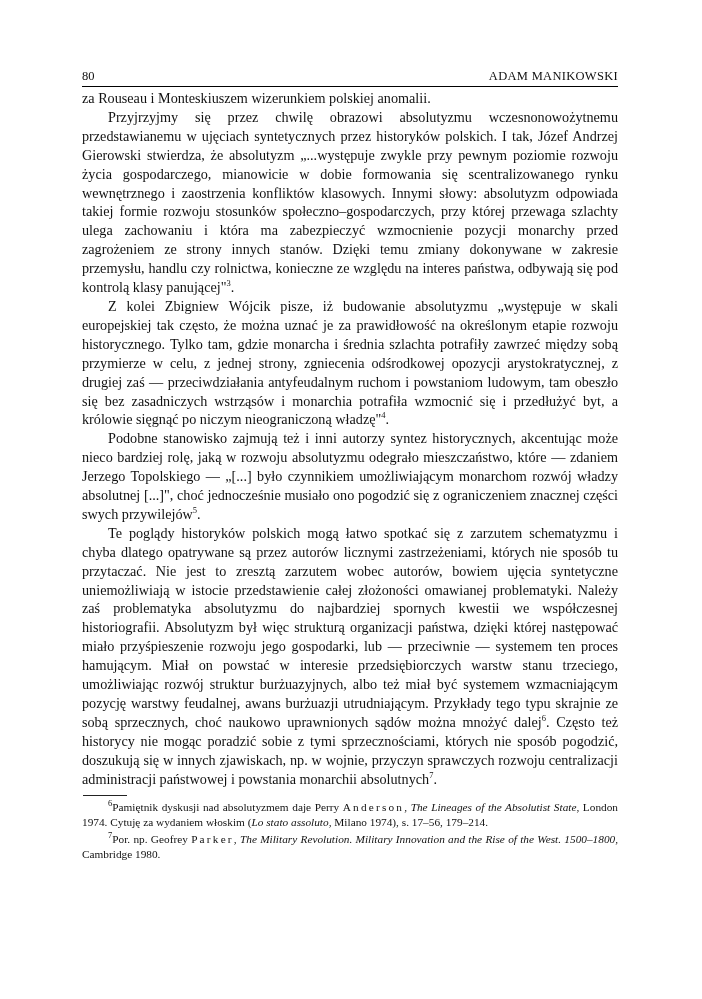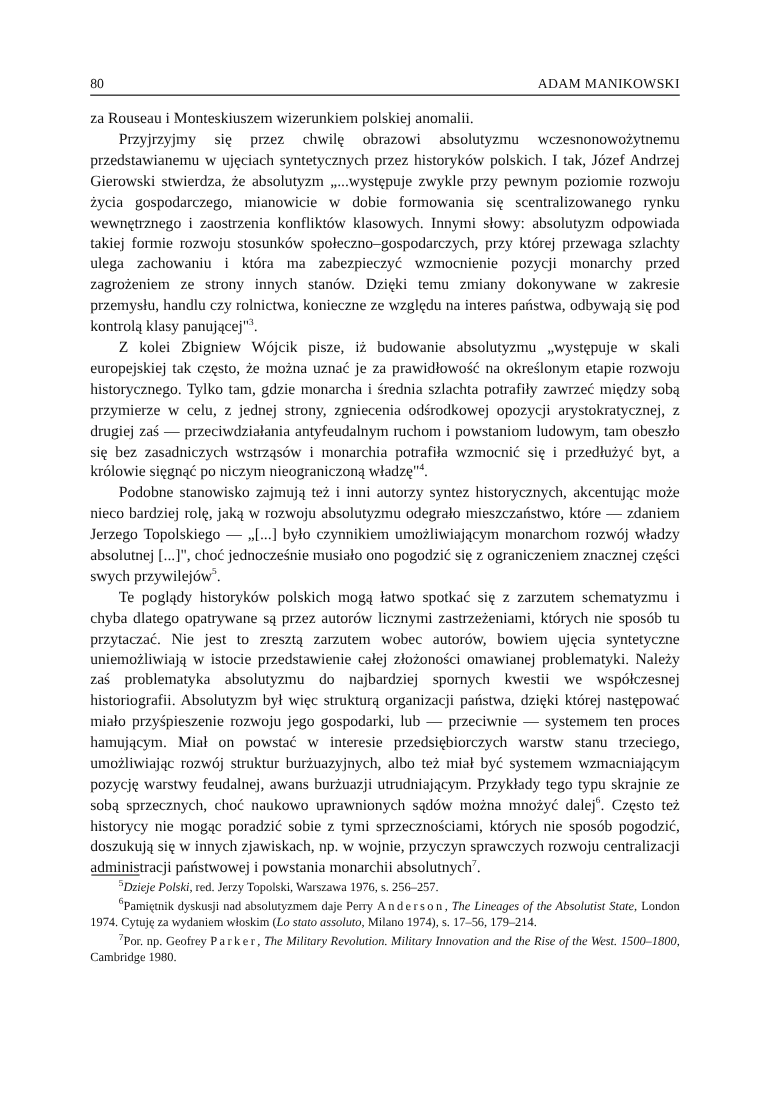--- a/index.html
+++ b/index.html
@@ -36,21 +36,21 @@
     }
     .running-head .author {
       position: absolute;
       left: 0;
       right: 0;
       top: 0;
       text-align: right;
       letter-spacing: 0.3px;
     }
     .body-text {
-      margin-top: 12px;
+      margin-top: 2px;
       font-size: 14.2px;
       line-height: 18.9px;
       text-align: justify;
       hyphens: manual;
     }
     .body-text p {
       margin: 0;
       text-indent: 0;
     }
     .body-text p.indent {
@@ -103,16 +103,15 @@
     <p class="indent"><span>Przyjrzyjmy się przez chwilę obrazowi absolutyzmu wczesnonowożytnemu przedstawianemu w ujęciach syntetycznych przez historyków polskich. I tak, Józef Andrzej Gierowski stwierdza, że absolutyzm „...występuje zwykle przy pewnym poziomie rozwoju życia gospodarczego, mianowicie w dobie formowania się scentralizowanego rynku wewnętrznego i zaostrzenia konfliktów klasowych. Innymi słowy: absolutyzm odpowiada takiej formie rozwoju stosunków społeczno–gospodarczych, przy której przewaga szlachty ulega zachowaniu i która ma zabezpieczyć wzmocnienie pozycji monarchy przed zagrożeniem ze strony innych stanów. Dzięki temu zmiany dokonywane w zakresie przemysłu, handlu czy rolnictwa, konieczne ze względu na interes państwa, odbywają się pod kontrolą klasy panującej"</span><sup>3</sup><span>.</span></p>
     <p class="indent"><span>Z kolei Zbigniew Wójcik pisze, iż budowanie absolutyzmu „występuje w skali europejskiej tak często, że można uznać je za prawidłowość na określonym etapie rozwoju historycznego. Tylko tam, gdzie monarcha i średnia szlachta potrafiły zawrzeć między sobą przymierze w celu, z jednej strony, zgniecenia odśrodkowej opozycji arystokratycznej, z drugiej zaś — przeciwdziałania antyfeudalnym ruchom i powstaniom ludowym, tam obeszło się bez zasadniczych wstrząsów i monarchia potrafiła wzmocnić się i przedłużyć byt, a królowie sięgnąć po niczym nieograniczoną władzę"</span><sup>4</sup><span>.</span></p>
     <p class="indent"><span>Podobne stanowisko zajmują też i inni autorzy syntez historycznych, akcentując może nieco bardziej rolę, jaką w rozwoju absolutyzmu odegrało mieszczaństwo, które — zdaniem Jerzego Topolskiego — „[...] było czynnikiem umożliwiającym monarchom rozwój władzy absolutnej [...]", choć jednocześnie musiało ono pogodzić się z ograniczeniem znacznej części swych przywilejów</span><sup>5</sup><span>.</span></p>
     <p class="indent"><span>Te poglądy historyków polskich mogą łatwo spotkać się z zarzutem schematyzmu i chyba dlatego opatrywane są przez autorów licznymi zastrzeżeniami, których nie sposób tu przytaczać. Nie jest to zresztą zarzutem wobec autorów, bowiem ujęcia syntetyczne uniemożliwiają w istocie przedstawienie całej złożoności omawianej problematyki. Należy zaś problematyka absolutyzmu do najbardziej spornych kwestii we współczesnej historiografii. Absolutyzm był więc strukturą organizacji państwa, dzięki której następować miało przyśpieszenie rozwoju jego gospodarki, lub — przeciwnie — systemem ten proces hamującym. Miał on powstać w interesie przedsiębiorczych warstw stanu trzeciego, umożliwiając rozwój struktur burżuazyjnych, albo też miał być systemem wzmacniającym pozycję warstwy feudalnej, awans burżuazji utrudniającym. Przykłady tego typu skrajnie ze sobą sprzecznych, choć naukowo uprawnionych sądów można mnożyć dalej</span><sup>6</sup><span>. Często też historycy nie mogąc poradzić sobie z tymi sprzecznościami, których nie sposób pogodzić, doszukują się w innych zjawiskach, np. w wojnie, przyczyn sprawczych rozwoju centralizacji administracji państwowej i powstania monarchii absolutnych</span><sup>7</sup><span>.</span></p>
   </div>
 </div>
 
 <div class="footnote-rule"></div>
 
 <div class="footnotes">
-  <p><sup>5</sup><i>Dzieje Polski</i><span>, red. Jerzy Topolski, Warszawa 1976, s. 256–257.</span></p>
   <p><sup>6</sup><span>Pamiętnik dyskusji nad absolutyzmem daje Perry </span><span class="spaced">Anderson</span><span>, </span><i>The Lineages of the Absolutist State</i><span>, London 1974. Cytuję za wydaniem włoskim (</span><i>Lo stato assoluto</i><span>, Milano 1974), s. 17–56, 179–214.</span></p>
   <p><sup>7</sup><span>Por. np. Geofrey </span><span class="spaced">Parker</span><span>, </span><i>The Military Revolution. Military Innovation and the Rise of the West. 1500–1800</i><span>, Cambridge 1980.</span></p>
 </div>
 
 </body></html>

